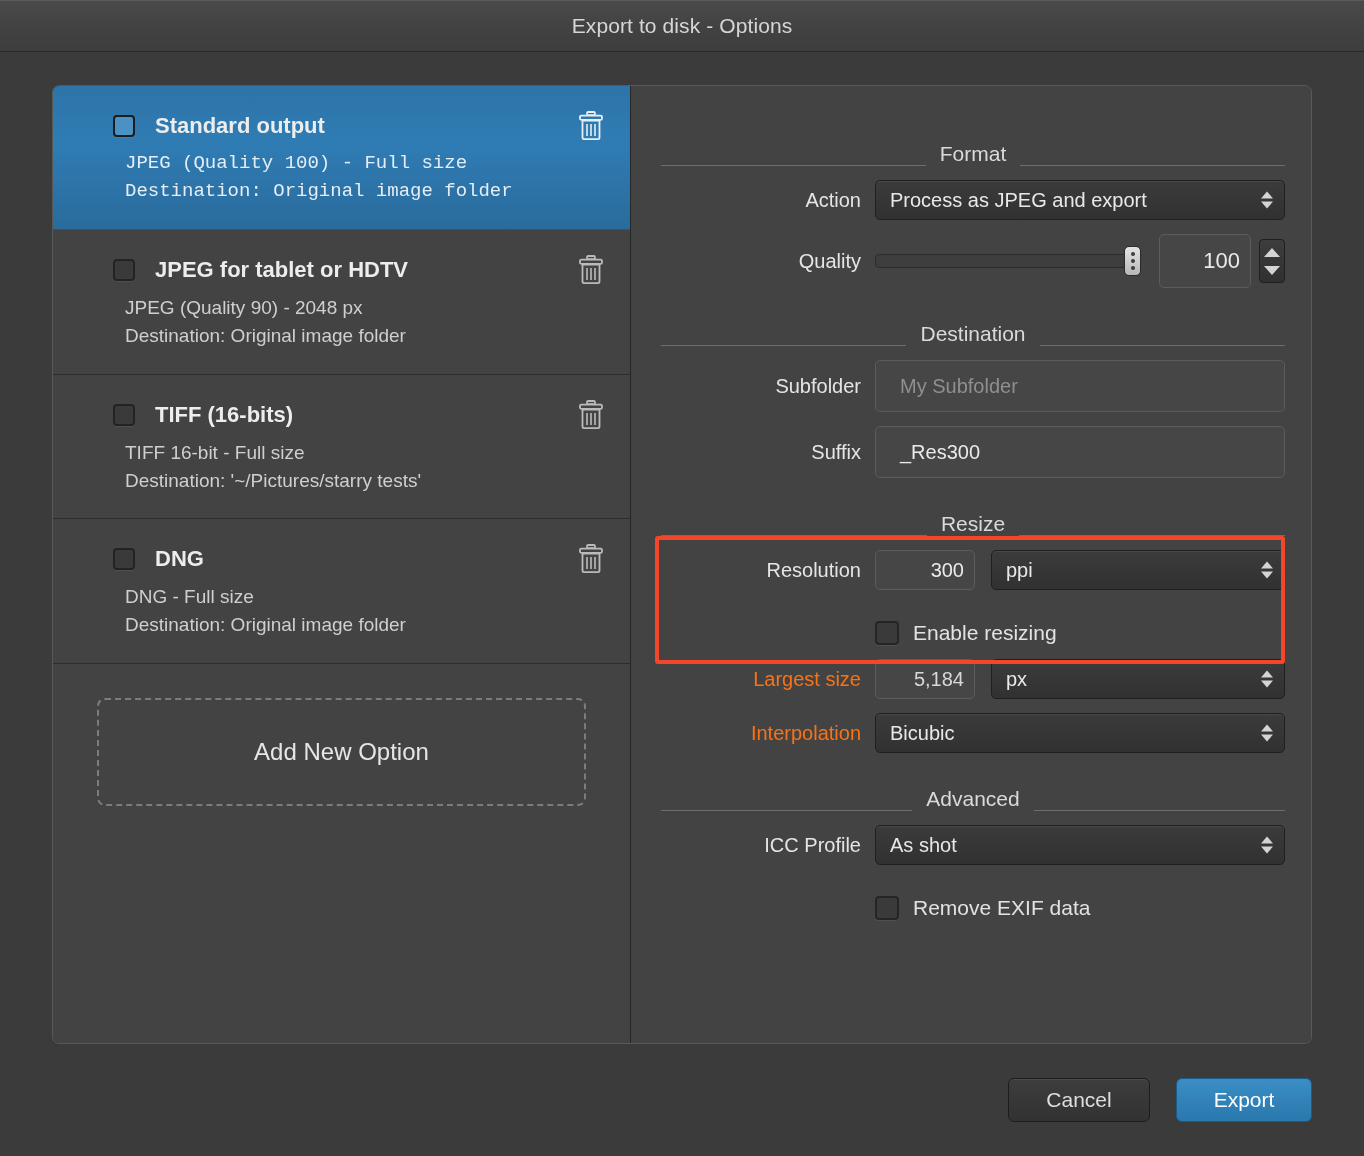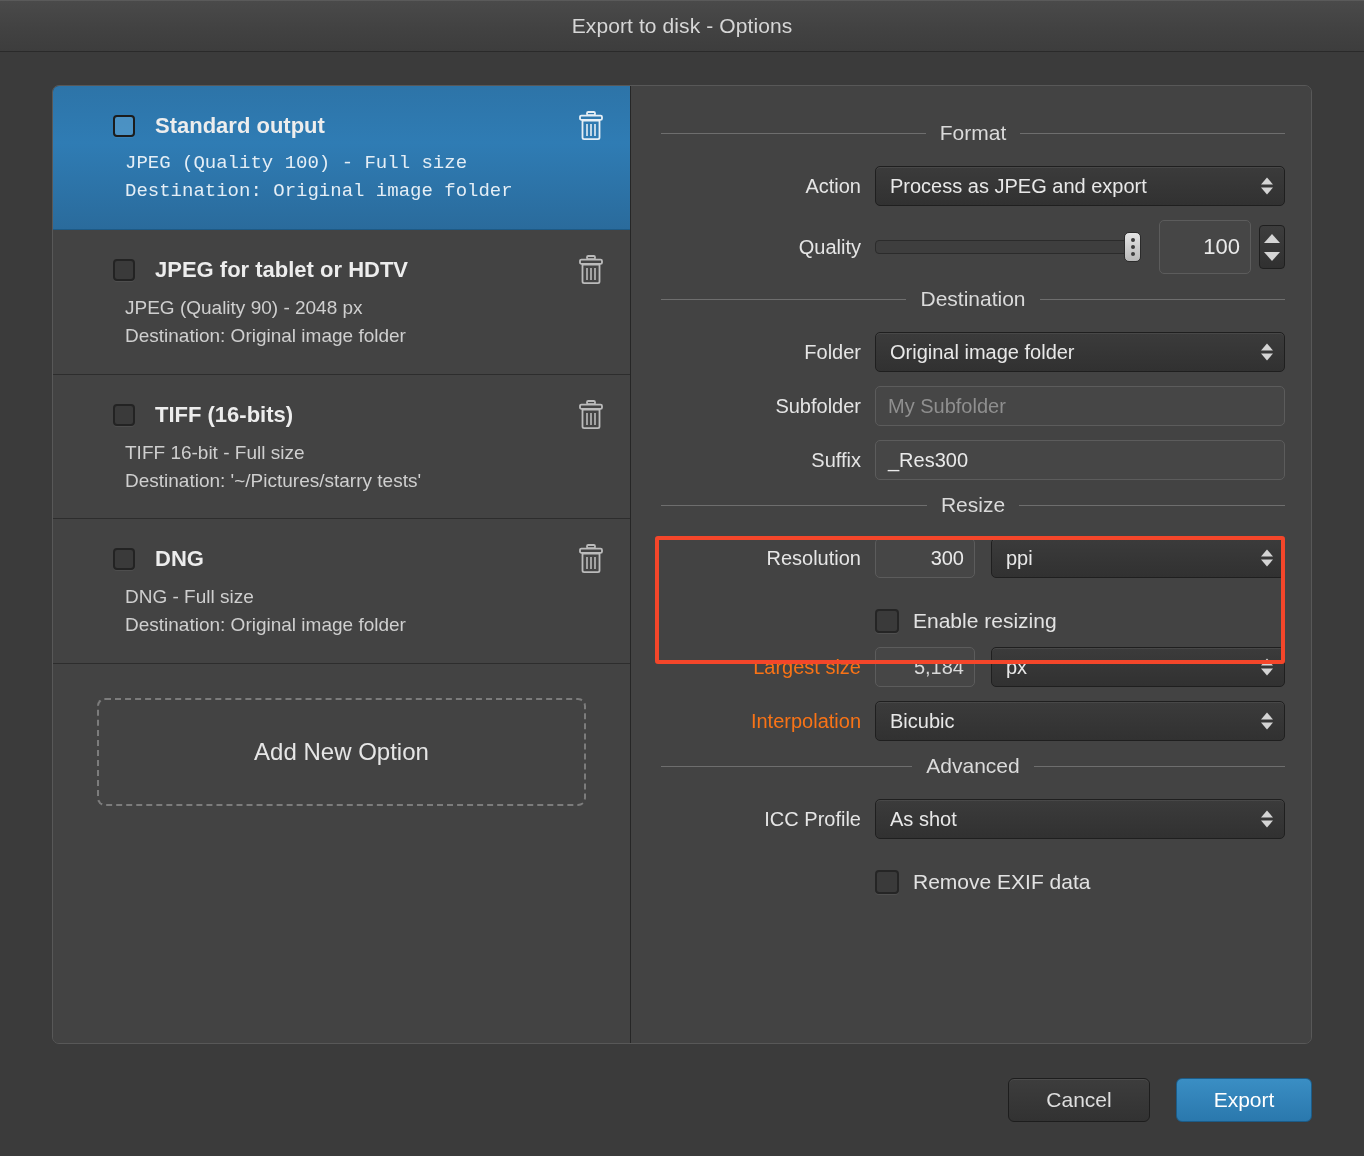--- a/index.html
+++ b/index.html
@@ -145,24 +145,24 @@
   
   .options {
     flex: 1 1 auto;
     padding: 22px 26px 20px 30px;
     background: #434343;
     position: relative;
   }
 
   .section-head {
     display: flex;
-    align-items: center;
+    align-items: flex-end;
     gap: 14px;
     height: 38px;
-    margin-top: 6px;
+    margin-top: 20px;
   }
   .section-head .rule {
     flex: 1 1 auto;
     height: 1px;
     background: #6e6e6e;
   }
   .section-head .label {
     font-size: 21px;
     color: #dadada;
     white-space: nowrap;
@@ -209,28 +209,28 @@
   }
   .tri-up, .tri-dn {
     width: 0; height: 0;
     border-left: 6px solid transparent;
     border-right: 6px solid transparent;
   }
   .tri-up { border-bottom: 7px solid #d4d4d4; }
   .tri-dn { border-top: 7px solid #d4d4d4; }
 
   .textfield {
-    height: 40px;
+    height: 52px;
     flex: 1 1 auto;
     border: 1px solid #5c5c5c;
     border-radius: 5px;
     background: #464646;
     display: flex;
     align-items: center;
-    padding: 0 12px;
+    padding: 0 24px;
     font-size: 20px;
     color: #eaeaea;
   }
   .textfield.placeholder { color: #8f8f8f; }
 
   .numfield {
     height: 40px;
     width: 100px;
     flex: 0 0 100px;
     border: 1px solid #5c5c5c;
@@ -506,32 +506,20 @@
             </div>
           </div>
         </div>
 
         <div class="section-head">
           <div class="rule"></div>
           <div class="label">Destination</div>
           <div class="rule"></div>
         </div>
 
-        <div class="field-row">
-          <div class="f-label">Folder</div>
-          <div class="ctl">
-            <div class="select grow">
-              <span>Original image folder</span>
-              <span class="arrows">
-                <i class="tri-up"></i>
-                  <i class="tri-dn"></i>
-              </span>
-            </div>
-          </div>
-        </div>
 
         <div class="field-row">
           <div class="f-label">Subfolder</div>
           <div class="ctl">
             <div class="textfield placeholder">My Subfolder</div>
           </div>
         </div>
 
         <div class="field-row">
           <div class="f-label">Suffix</div>

